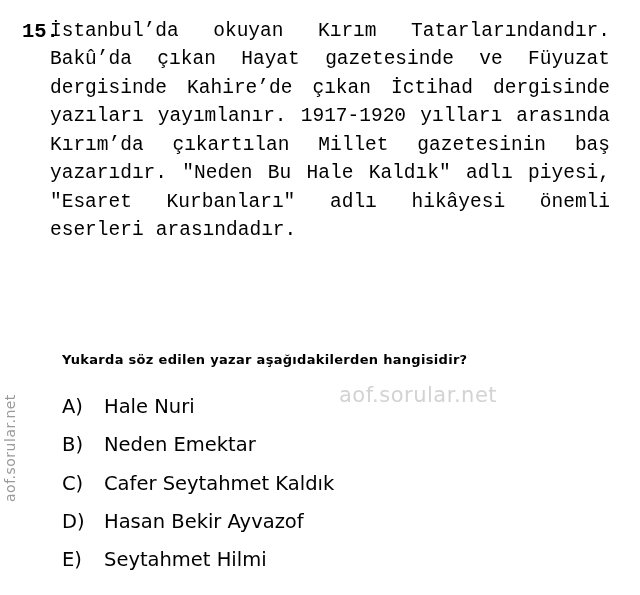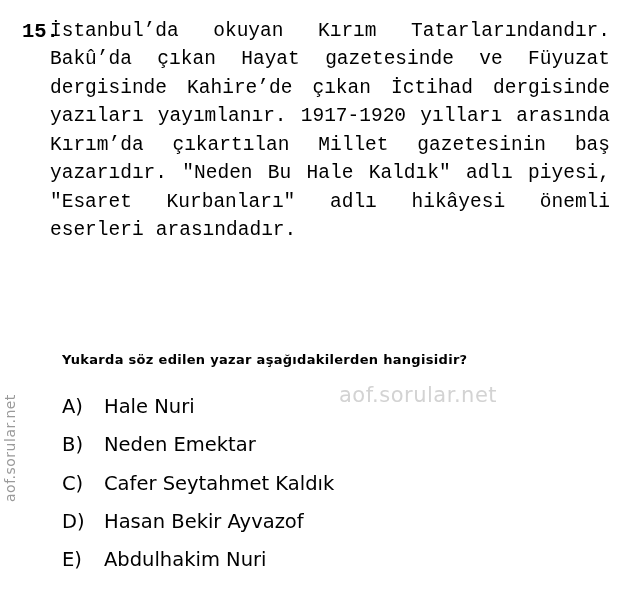--- a/index.html
+++ b/index.html
@@ -141,17 +141,17 @@
     <div class="option">
       <span class="opt-letter">C)</span>
       <span class="opt-text">Cafer Seytahmet Kaldık</span>
     </div>
     <div class="option">
       <span class="opt-letter">D)</span>
       <span class="opt-text">Hasan Bekir Ayvazof</span>
     </div>
     <div class="option">
       <span class="opt-letter">E)</span>
-      <span class="opt-text">Abdulhakim Nuri</span>
+      <span class="opt-text">Seytahmet Hilmi</span>
     </div>
   </div>
 
 </div>
 
 </body></html>

